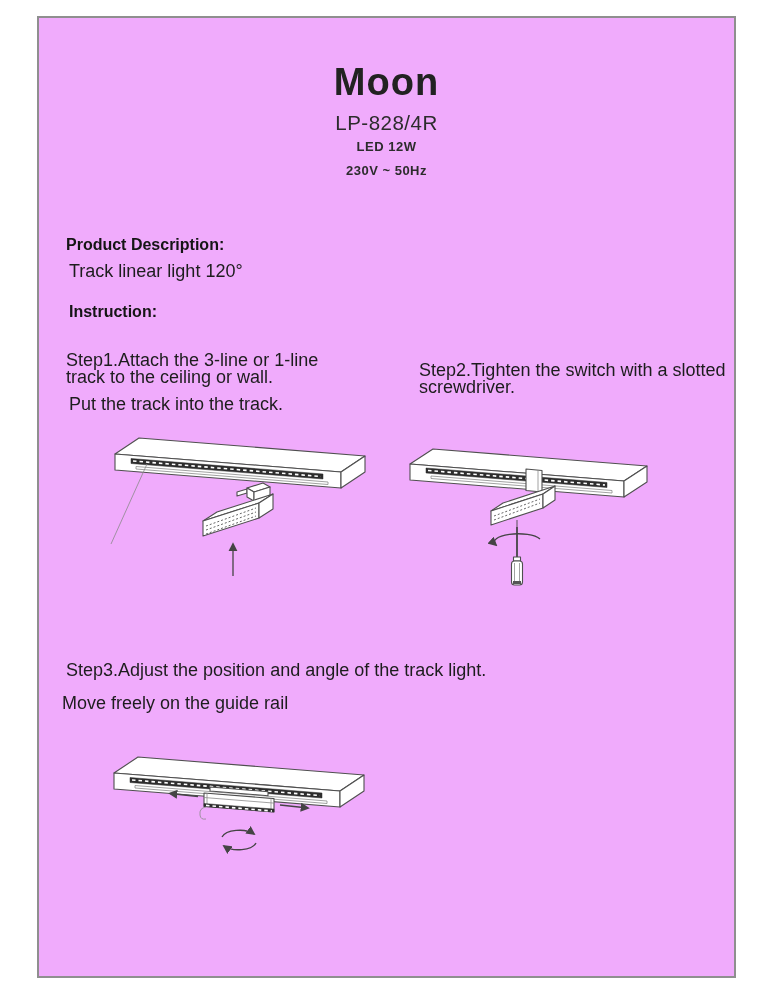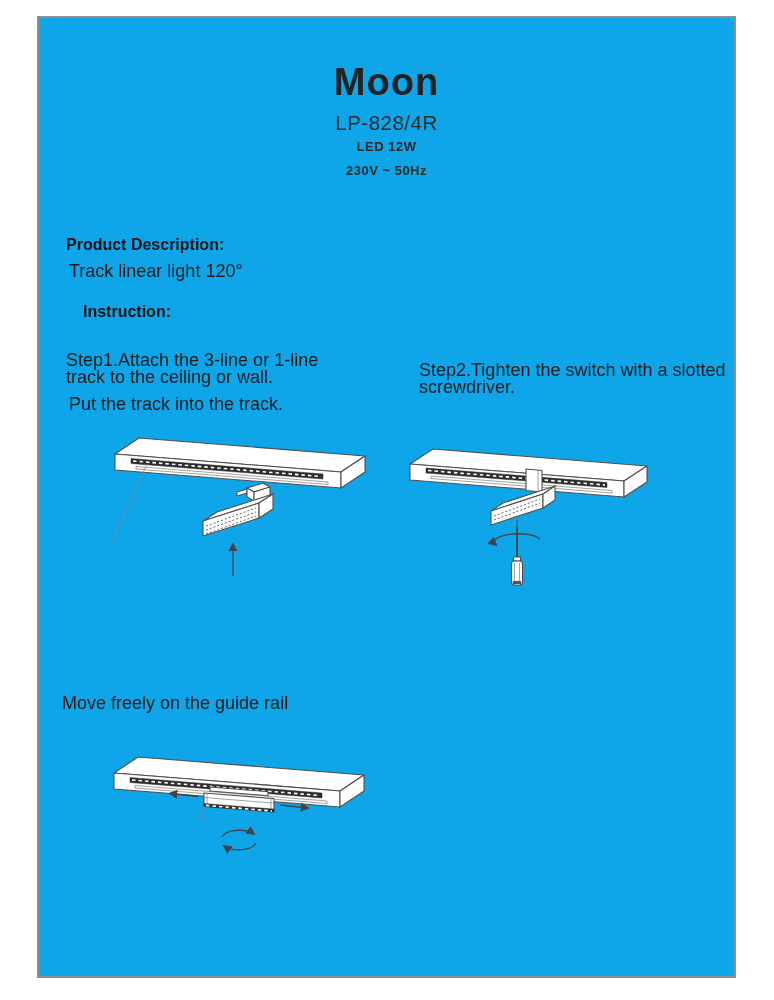--- a/index.html
+++ b/index.html
@@ -3,35 +3,35 @@
 <meta charset="utf-8">
 <style>
   html,body{margin:0;padding:0;}
   body{
     width:774px;height:1000px;position:relative;background:#ffffff;
     font-family:"Liberation Sans","DejaVu Sans",sans-serif;color:#1d1d1d;
     overflow:hidden;
   }
   .page{
     position:absolute;left:37px;top:16px;width:699px;height:962px;
-    box-sizing:border-box;border:2px solid #8f8f8f;background:#0ea5e9;
+    box-sizing:border-box;border:2px solid #8f8f8f;background:#f0abfc;
   }
   .abs{position:absolute;}
   .header{left:0;top:44px;width:100%;text-align:center;}
   .title{
     font-size:38px;font-weight:bold;letter-spacing:1px;color:#222;
     line-height:40px;margin:0;
   }
   .model{font-size:20.5px;color:#2c2c2c;line-height:24px;margin-top:9px;letter-spacing:0.5px;}
   .spec{font-size:13px;color:#2c2c2c;line-height:24px;letter-spacing:0.5px;font-weight:bold;}
   .label-bold{font-size:16px;font-weight:bold;color:#151515;}
   .body-text{font-size:18px;color:#1d1d1d;line-height:17px;}
   .desc-label{left:27px;top:218px;}
   .desc-text{left:30px;top:245px;}
-  .instr-label{left:44px;top:285px;}
+  .instr-label{left:30px;top:285px;}
   .step1-text{left:27px;top:334px;max-width:295px;}
   .step1-note{left:30px;top:378px;}
   .step2-text{left:380px;top:344px;max-width:330px;}
   .step3-text{left:27px;top:644px;}
   .step3-note{left:23px;top:677px;}
   .fig1{left:60px;top:406px;}
   .fig2{left:358px;top:417px;}
   .fig3{left:59px;top:727px;}
   svg{display:block;}
   .ln{stroke:#4f4f4f;stroke-width:1.1;fill:#ffffff;stroke-linejoin:round;}
@@ -54,20 +54,21 @@
   </div>
 
   <div class="abs label-bold desc-label">Product Description:</div>
   <div class="abs body-text desc-text">Track linear light 120°</div>
 
   <div class="abs label-bold instr-label">Instruction:</div>
 
   <div class="abs body-text step1-text">Step1.Attach the 3-line or 1-line track to the ceiling or wall.</div>
   <div class="abs body-text step1-note">Put the track into the track.</div>
   <div class="abs body-text step2-text">Step2.Tighten the switch with a slotted screwdriver.</div>
+  <div class="abs body-text step3-text">Step3.Adjust the position and angle of the track light.</div>
   <div class="abs body-text step3-note">Move freely on the guide rail</div>
 
   <div class="abs fig1">
     <svg width="295" height="160" viewBox="0 0 295 160">
       <defs>
         <marker id="ah1" viewBox="0 0 10 10" refX="8" refY="5" markerWidth="7" markerHeight="7" orient="auto-start-reverse">
           <path d="M0,0 L10,5 L0,10 z" fill="#444"></path>
         </marker>
       </defs>
       <g>

